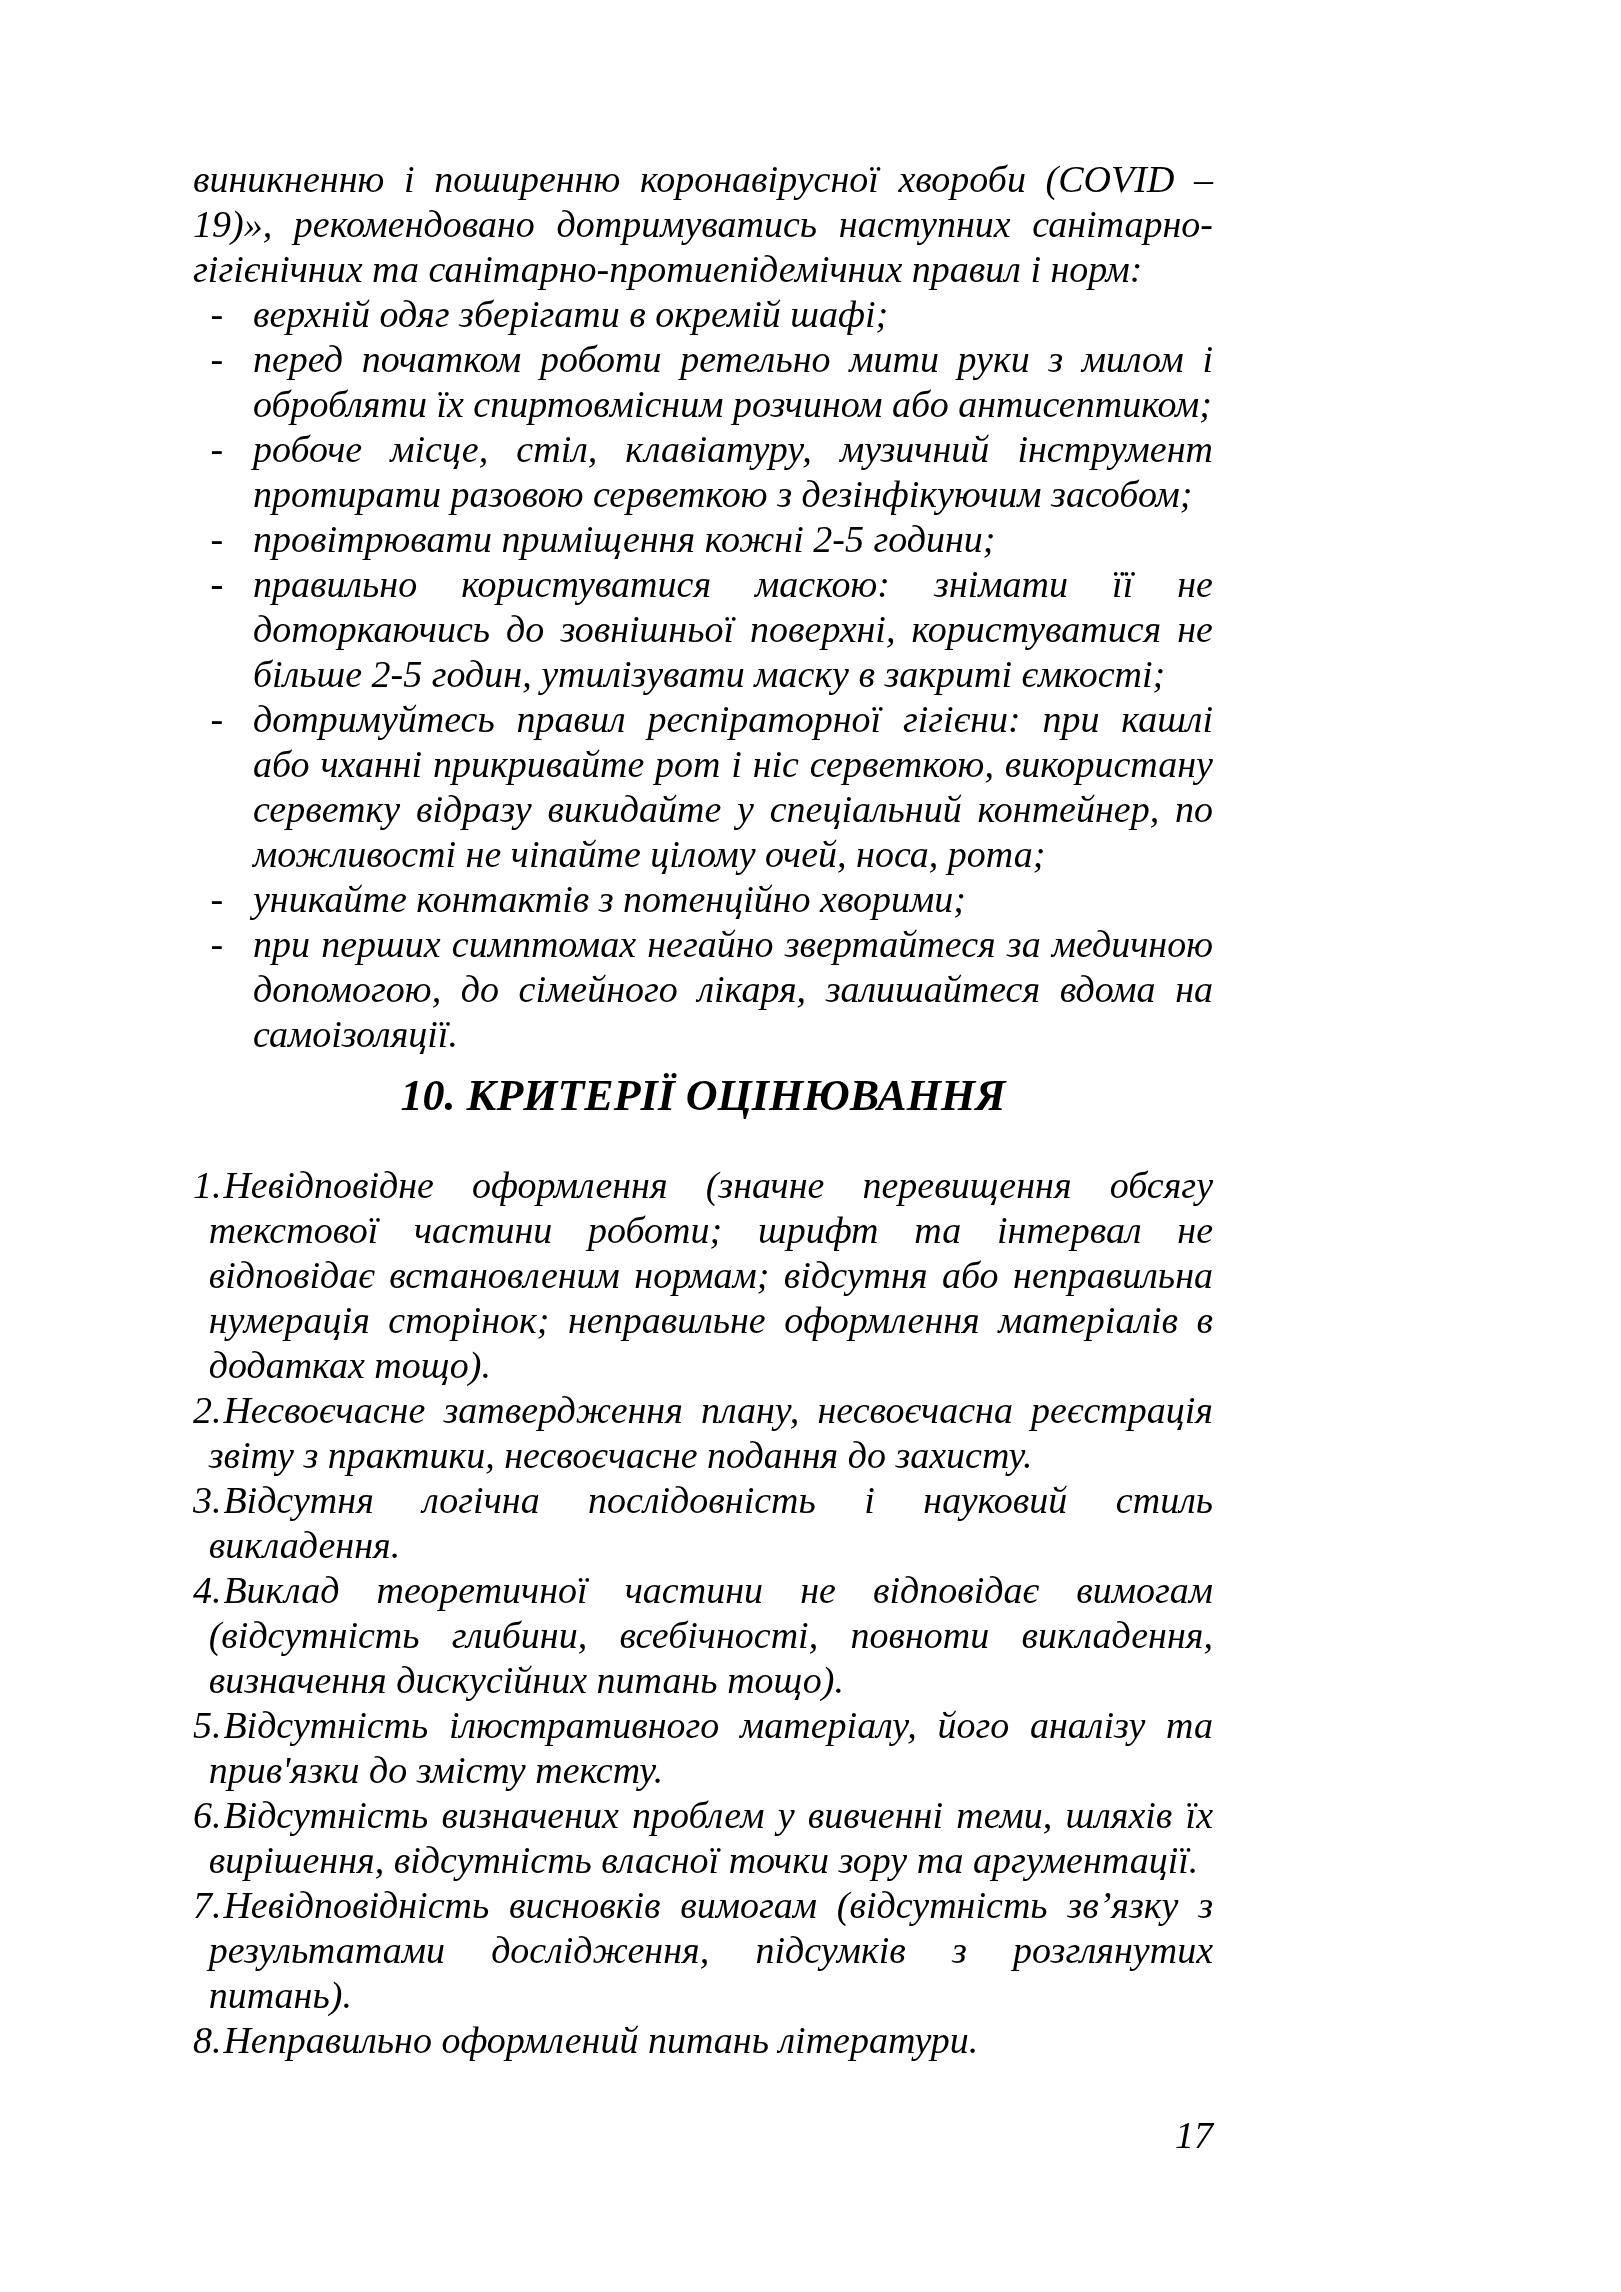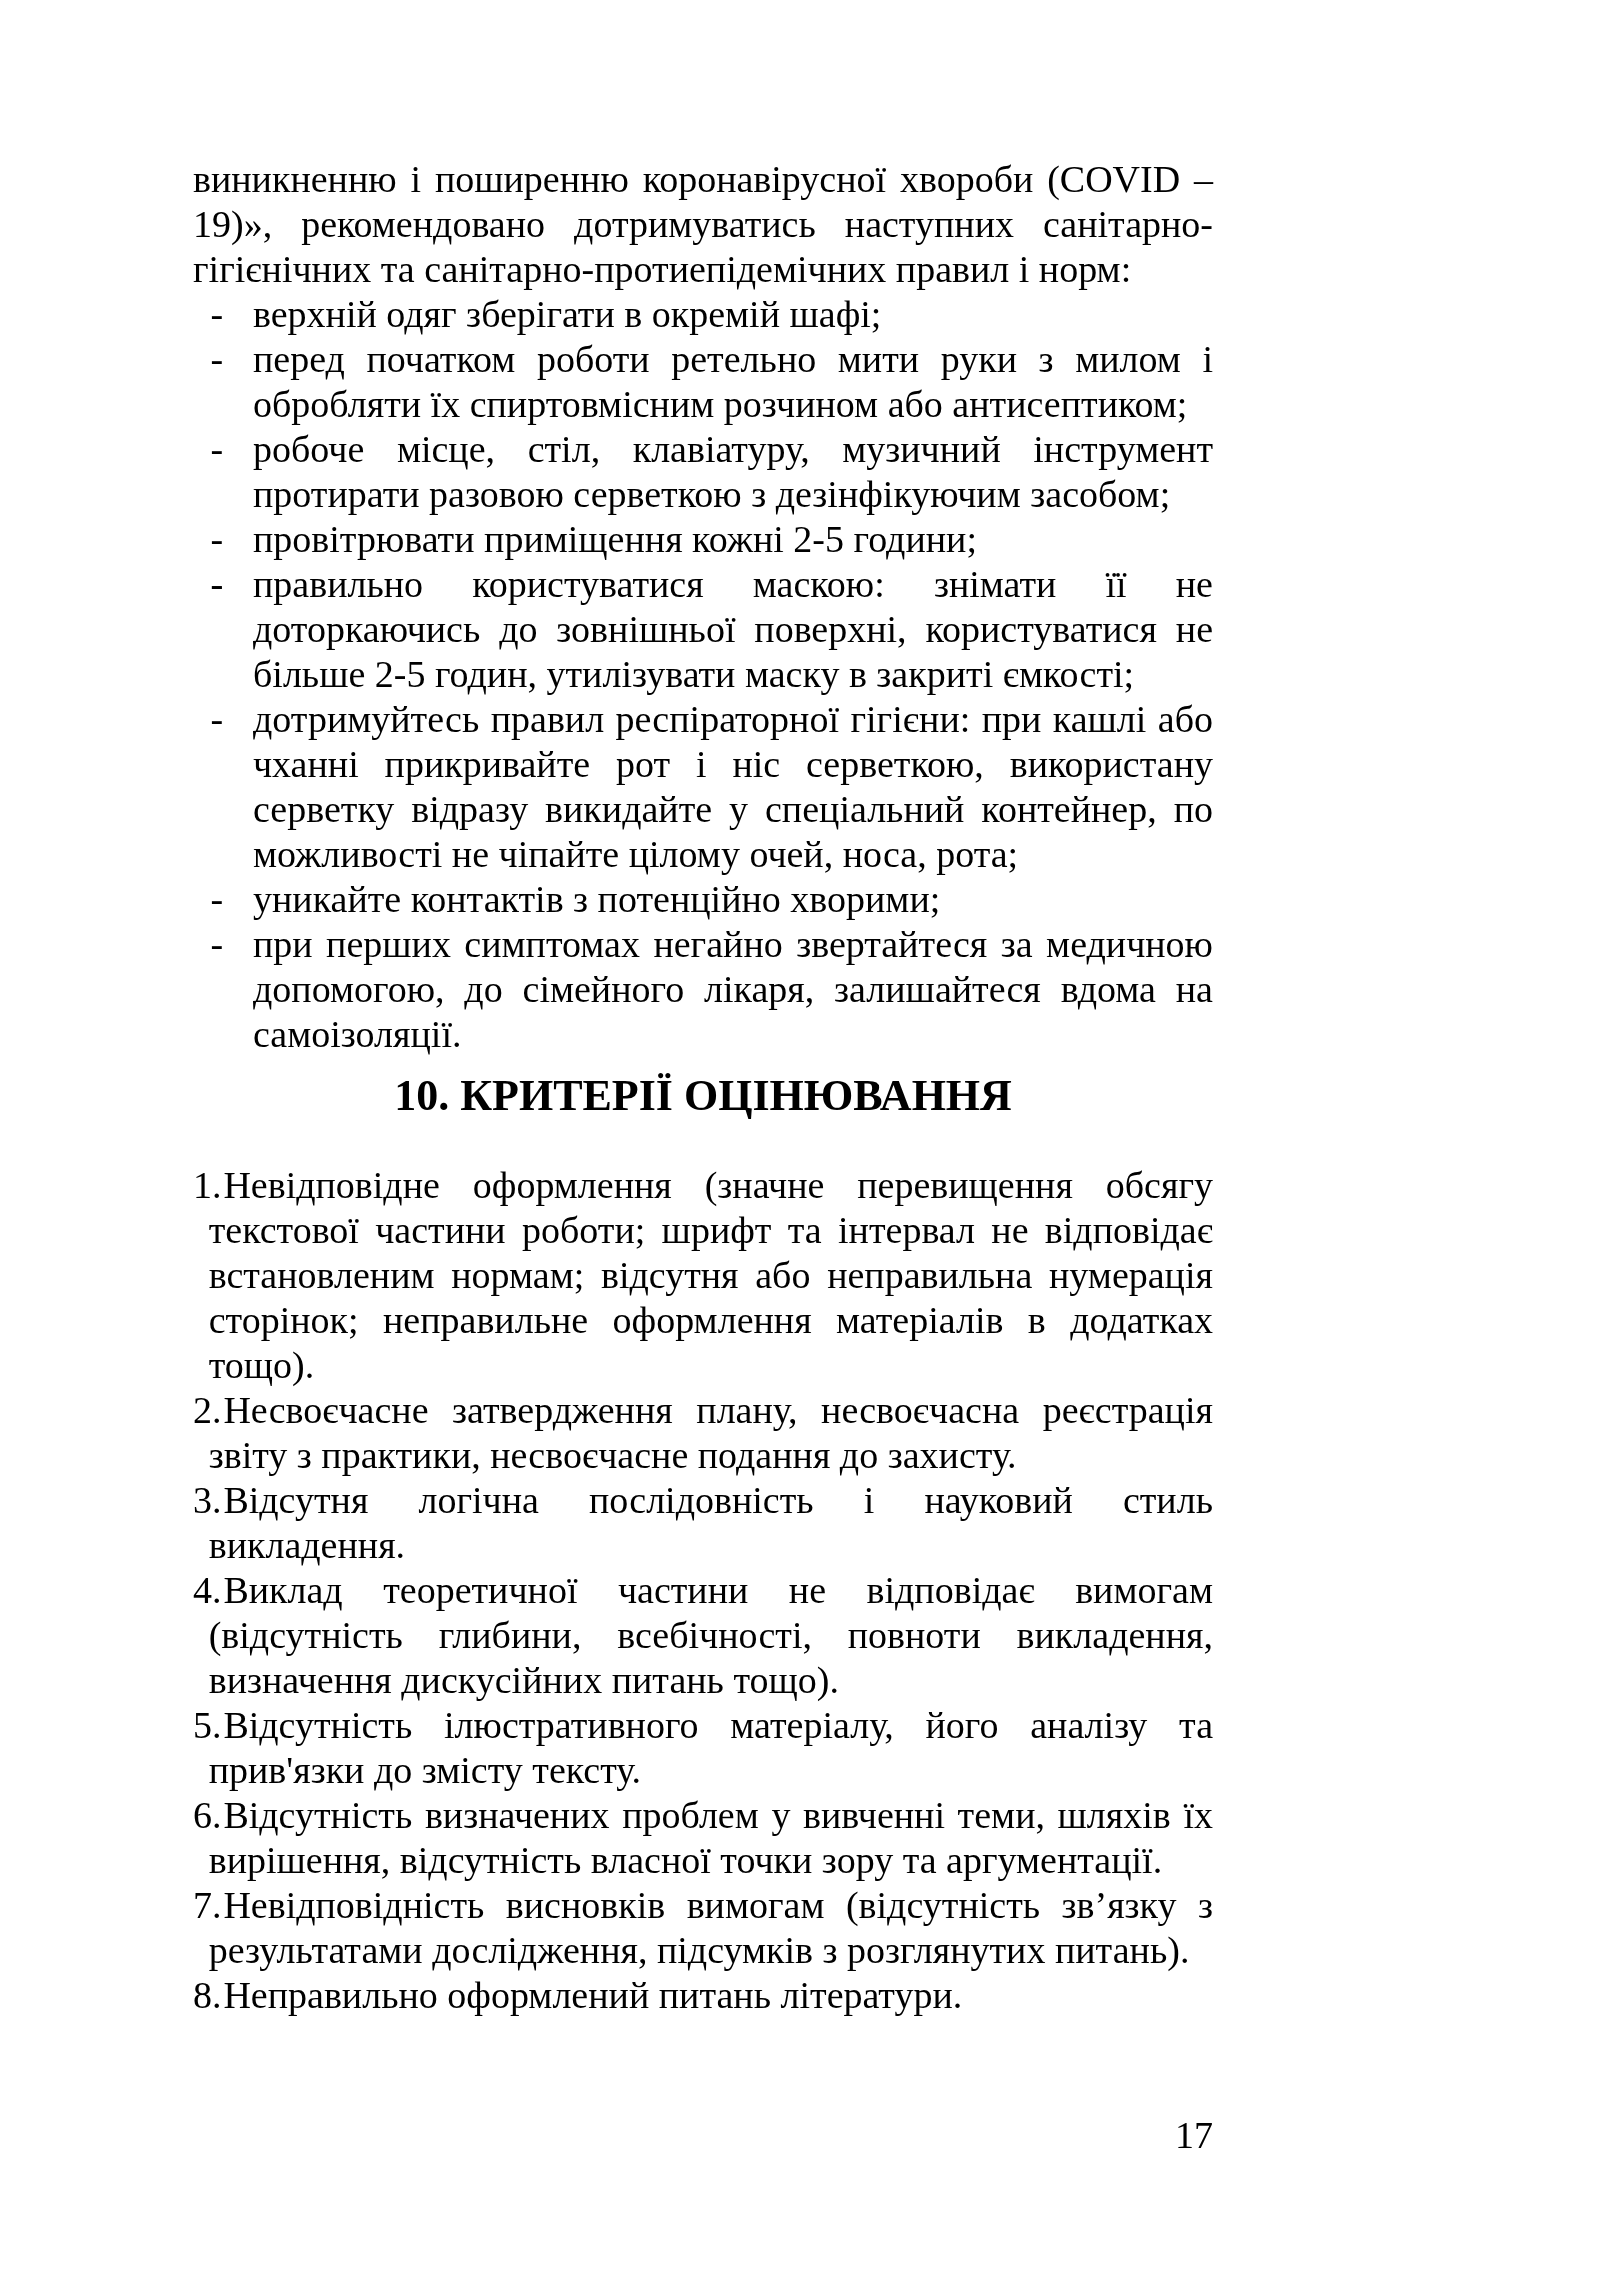--- a/index.html
+++ b/index.html
@@ -18,20 +18,21 @@
     color: #000000;
   }
   .page {
     position: absolute;
     top: 0; left: 0;
     width: 1325px;
     height: 2293px;
     box-sizing: border-box;
     padding: 157px 112px 0 193px;
     background: #ffffff;
+    font-style: italic;
   }
   p {
     margin: 0;
     text-align: justify;
   }
   .indent-first {
     text-indent: 93px;
   }
   
   .dash-item {

